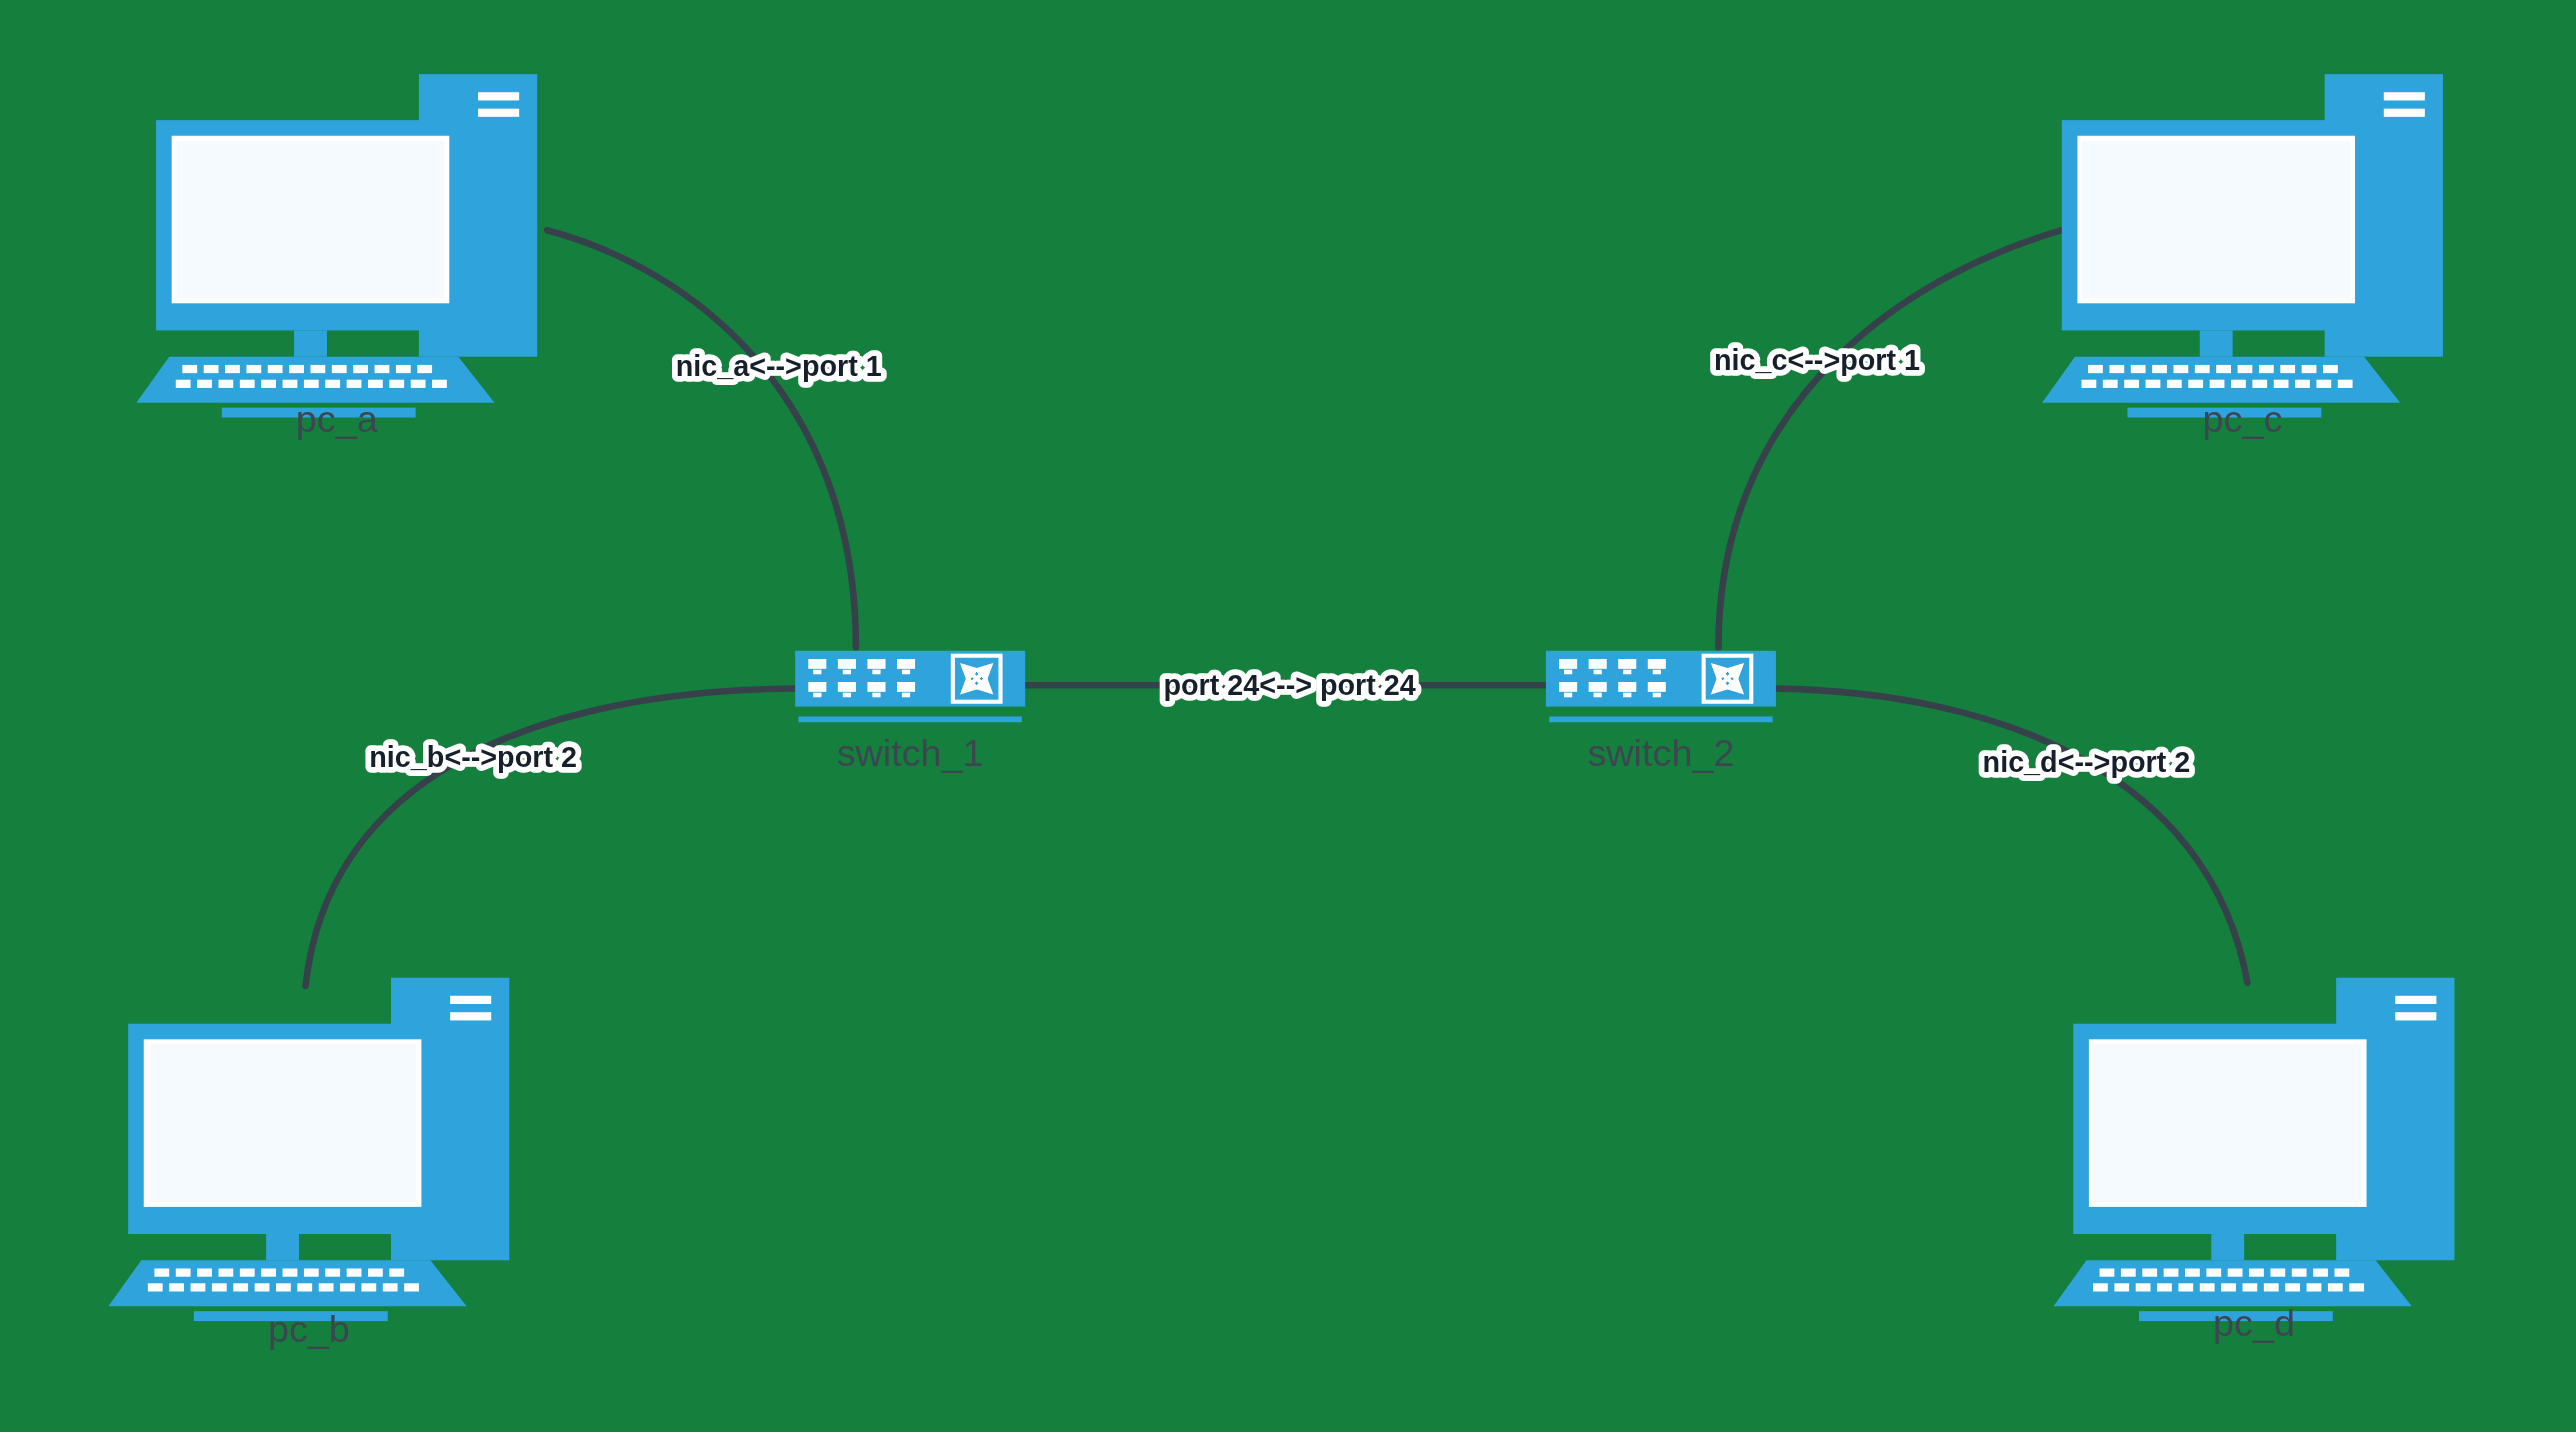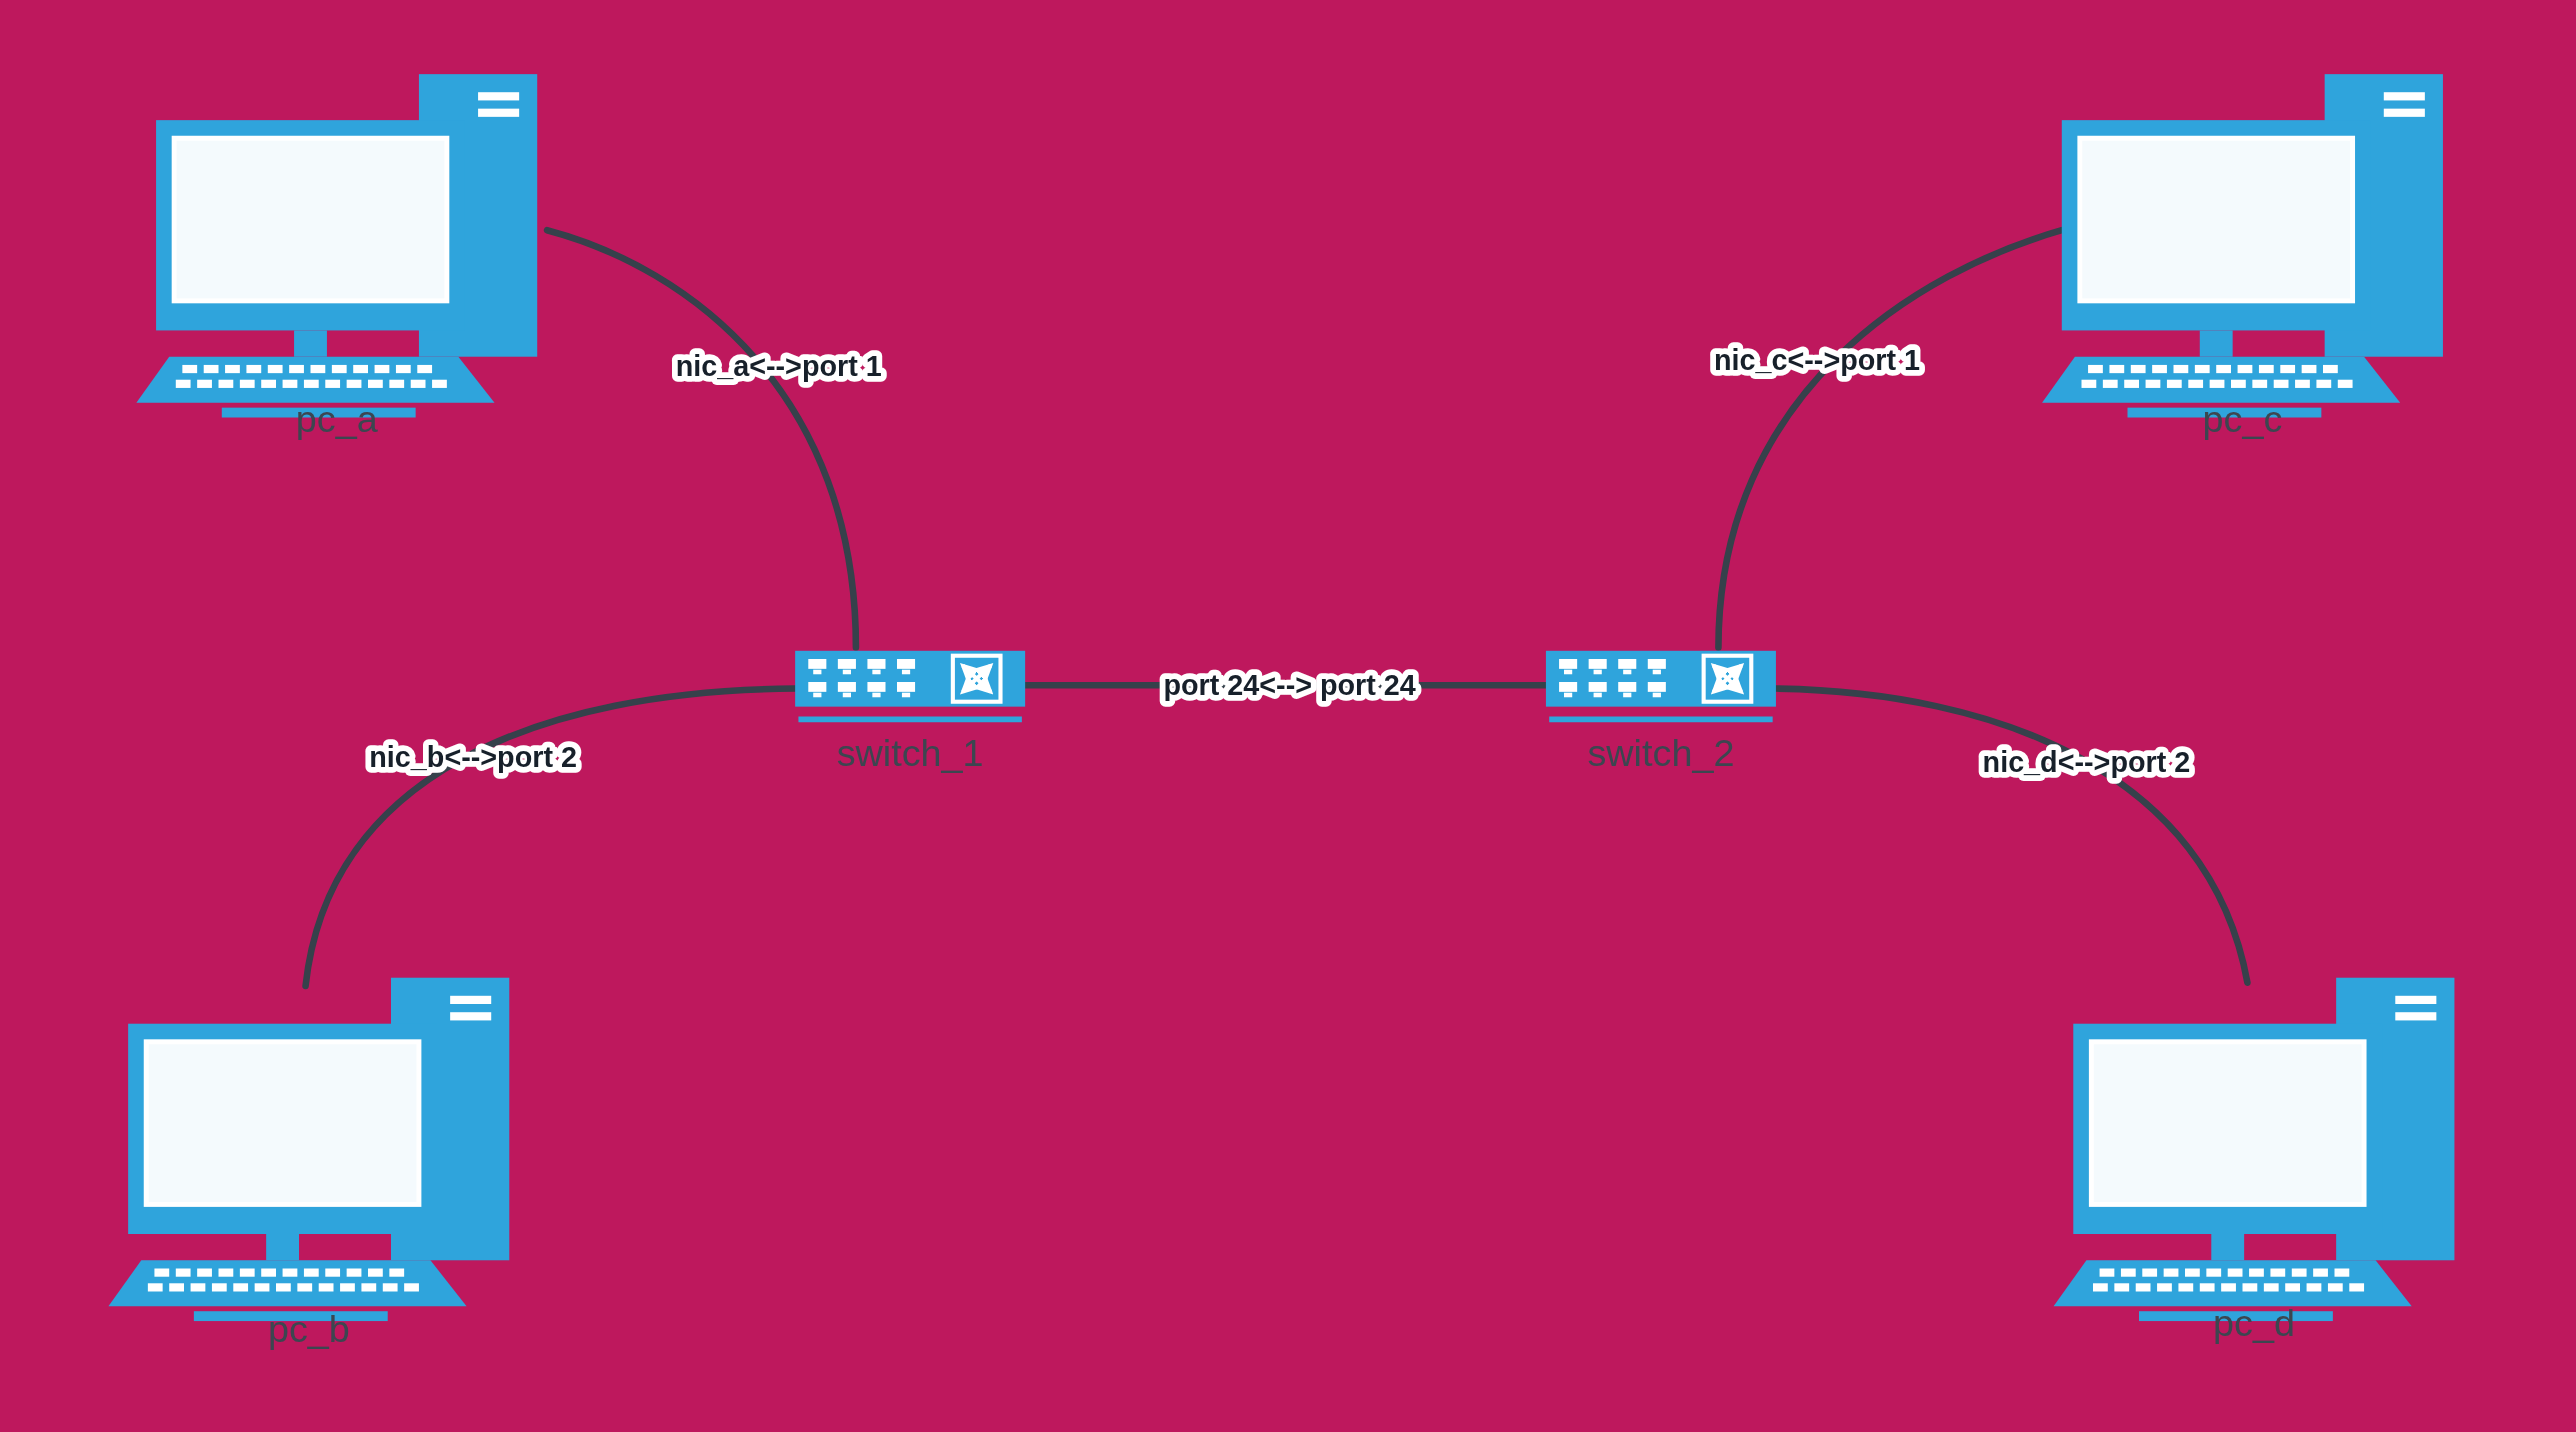--- a/index.html
+++ b/index.html
@@ -5,21 +5,21 @@
   html, body {
     margin: 0;
     padding: 0;
     background: #ffffff;
     font-family: "Liberation Sans", sans-serif;
   }
   .canvas {
     position: relative;
     width: 2576px;
     height: 1433px;
-    background: #be185d;
+    background: #15803d;
     overflow: hidden;
   }
   svg { display: block; }
 
   .blue   { fill: #2FA4DC; }
   .screen { fill: #F4FAFD; }
   .white  { fill: #ffffff; }
 
   .edge {
     stroke: #36414B;

